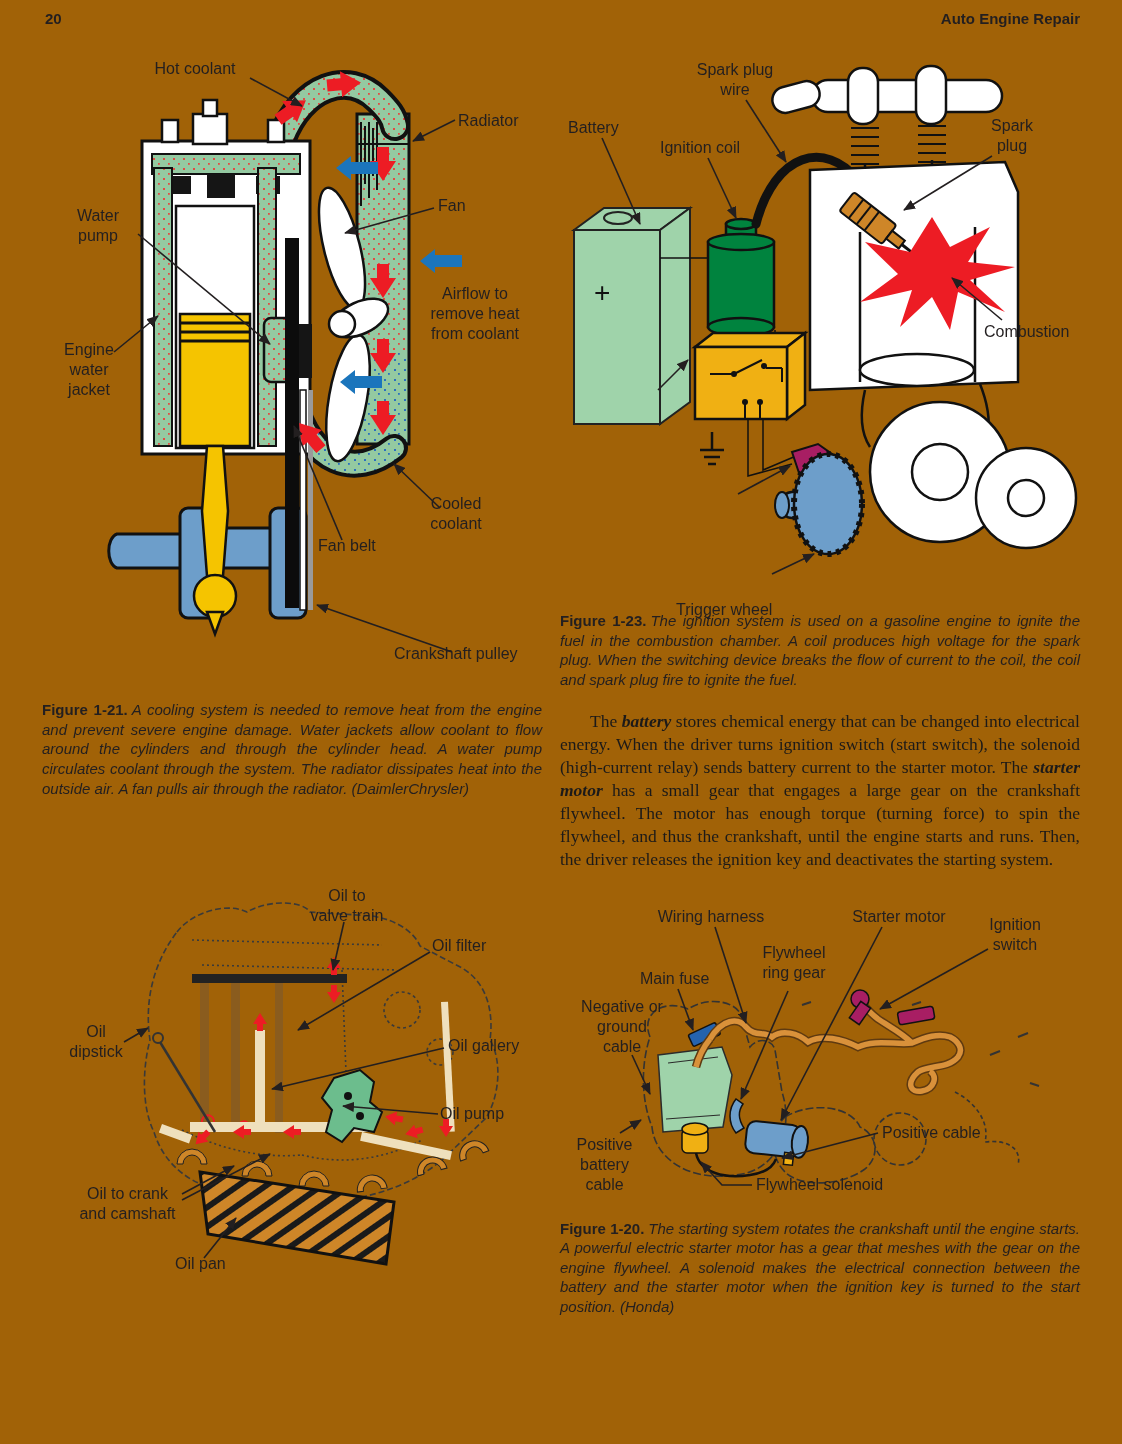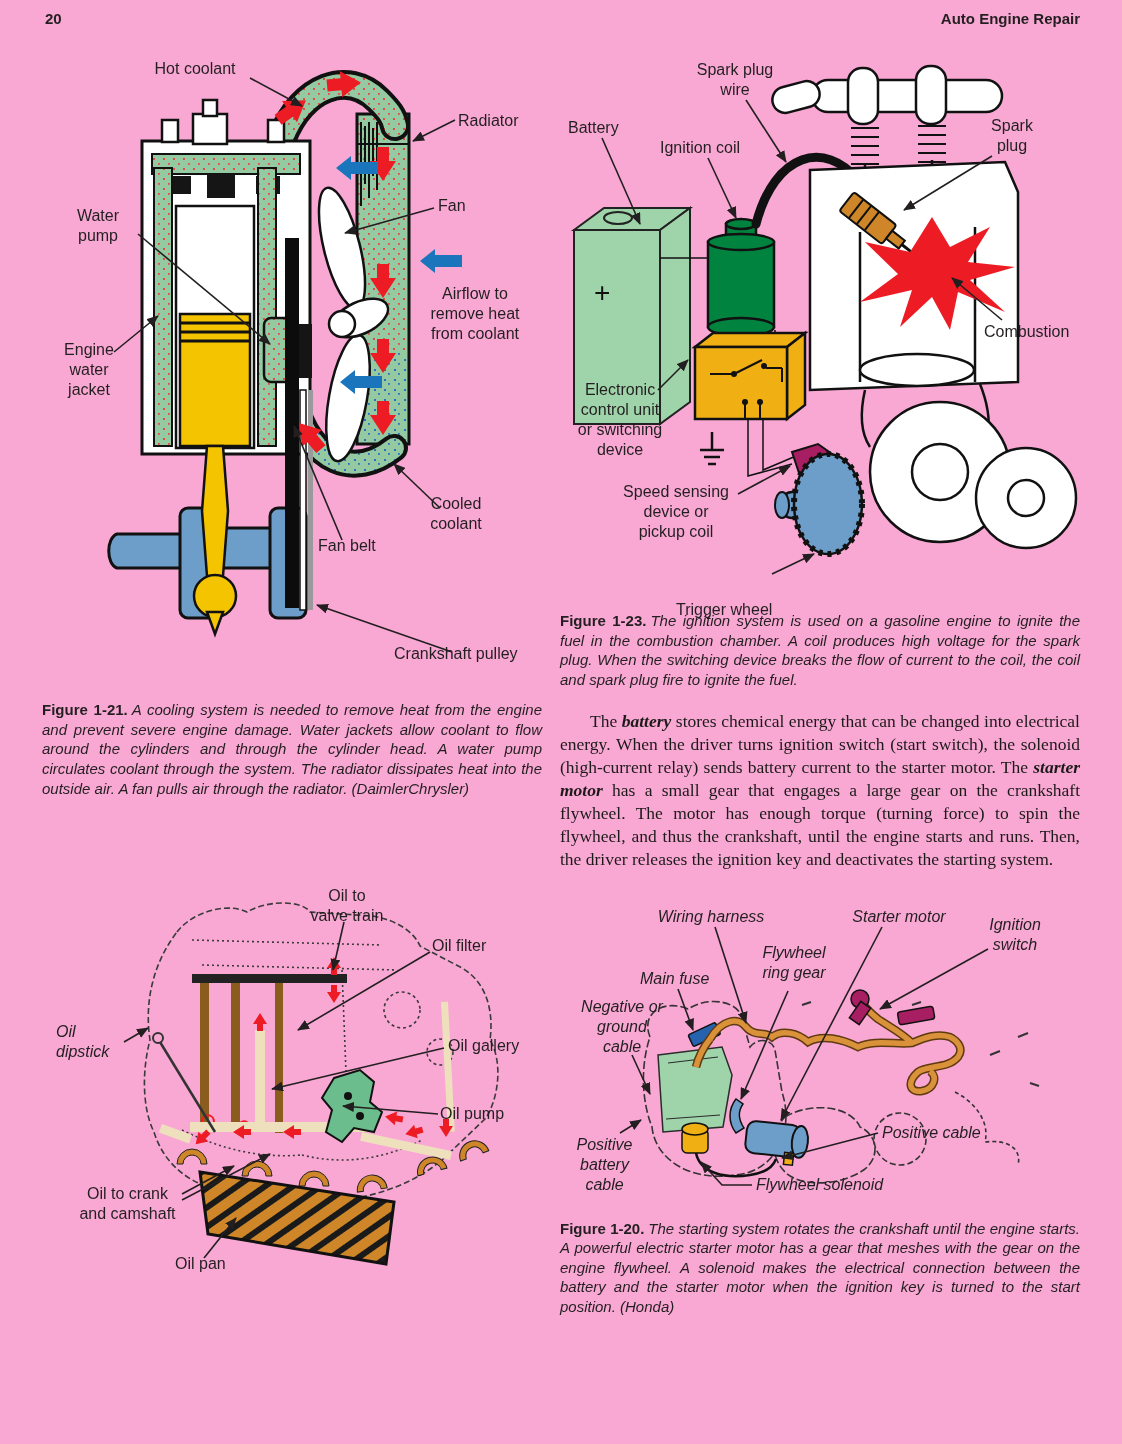--- a/index.html
+++ b/index.html
@@ -1,16 +1,16 @@
 <!DOCTYPE html>
 <html style="--coolant-green: #94c9a1; --hot-red: #ed1c24; --air-blue: #1b75bc; --piston-yellow: #f5c400; --crank-blue: #6d9eca; --battery-green: #9fd3aa; --coil-green: #00833e; --ecu-yellow: #f0b013; --harness-orange: #d9913a; --oil-brown: #ce8628; --cream: #efe0bd; --pump-green: #6cbd8d; --pickup-magenta: #a81e63; --fuse-blue: #2563ae; --ink: #231f20;"><head>
 <meta charset="utf-8">
 <style>
   html,body { margin:0; padding:0; background:#ffffff; }
-  .page { position:relative; width:1122px; height:1444px; background:#f9a8d4;
+  .page { position:relative; width:1122px; height:1444px; background:#a16207;
           font-family:"Liberation Sans", sans-serif; color:#231f20; overflow:hidden; }
   .hdr-num { position:absolute; left:45px; top:10px; font-size:15px; font-weight:bold; }
   .hdr-title { position:absolute; right:42px; top:10px; font-size:15px; font-weight:bold; }
   .col-left  { position:absolute; left:42px;  top:56px; width:500px; }
   .col-right { position:absolute; left:560px; top:52px; width:520px; }
   .fig { position:relative; }
   .fig svg { display:block; }
   .lbl { position:absolute; font-size:16px; line-height:1.26; color:#231f20;
          white-space:pre-line; }
   .caption { font-style:italic; font-size:15px; line-height:1.31; text-align:justify;
@@ -254,21 +254,21 @@
           <path d="M396,244 L301,236" marker-end="url(#ah22)"></path>
           <path d="M140,324 L192,296" marker-end="url(#ah22)"></path>
           <path d="M140,330 L228,284" marker-end="url(#ah22)"></path>
           <path d="M162,388 L194,348" marker-end="url(#ah22)"></path>
         </g>
       </svg>
 
       <div class="lbl" style="left:240px;top:16px;width:130px;text-align:center;">Oil to
 valve train</div>
       <div class="lbl" style="left:390px;top:66px;">Oil filter</div>
-      <div class="lbl" style="left:14px;top:152px;width:80px;font-style:italic;">Oil
+      <div class="lbl" style="left:14px;top:152px;width:80px;text-align:center;">Oil
 dipstick</div>
       <div class="lbl" style="left:406px;top:166px;">Oil gallery</div>
       <div class="lbl" style="left:398px;top:234px;">Oil pump</div>
       <div class="lbl" style="left:28px;top:314px;width:115px;text-align:center;">Oil to crank
 and camshaft</div>
       <div class="lbl" style="left:133px;top:384px;">Oil pan</div>
     </div>
 
   </div>
 
@@ -387,37 +387,30 @@
         </g>
       </svg>
 
       <div class="lbl" style="left:110px;top:8px;width:130px;text-align:center;">Spark plug
 wire</div>
       <div class="lbl" style="left:8px;top:66px;">Battery</div>
       <div class="lbl" style="left:100px;top:86px;">Ignition coil</div>
       <div class="lbl" style="left:406px;top:64px;width:92px;text-align:center;">Spark
 plug</div>
       <div class="lbl" style="left:424px;top:270px;">Combustion</div>
-      <div class="lbl" style="left:8px;top:328px;width:104px;text-align:center;">Electronic
-control unit
-or switching
-device</div>
-      <div class="lbl" style="left:52px;top:430px;width:128px;text-align:center;">Speed sensing
-device or
-pickup coil</div>
       <div class="lbl" style="left:116px;top:512px;margin-top:36px;">Trigger wheel</div>
     </div>
 
     <p class="caption mt14">
       <span class="cap-lead">Figure 1-23.</span><span>The ignition system is used on a gasoline engine to ignite the fuel in the combustion chamber. A coil produces high voltage for the spark plug. When the switching device breaks the flow of current to the coil, the coil and spark plug fire to ignite the fuel.</span>
     </p>
 
     <p class="bodytext mt20"><span>The </span><span class="bi">battery</span><span> stores chemical energy that can be changed into electrical energy. When the driver turns ignition switch (start switch), the solenoid (high-current relay) sends battery current to the starter motor. The </span><span class="bi">starter motor</span><span> has a small gear that engages a large gear on the crankshaft flywheel. The motor has enough torque (turning force) to spin the flywheel, and thus the crankshaft, until the engine starts and runs. Then, the driver releases the ignition key and deactivates the starting system.</span></p>
 
-    <div class="fig mt16" style="width:520px;height:320px;font-style:italic;">
+    <div class="fig mt16" style="width:520px;height:320px;">
       <svg width="520" height="320" viewBox="0 0 520 320">
         <defs>
           <marker id="ah24" markerWidth="12" markerHeight="10" refX="11" refY="5" orient="auto" markerUnits="userSpaceOnUse">
             <path d="M0,0 L12,5 L0,10 Z" fill="#231f20"></path>
           </marker>
         </defs>
 
         <g fill="none" stroke="#333" stroke-width="1.6">
           <path d="M90,150 C80,125 105,112 128,122 C150,108 180,115 182,132 L190,160 C198,150 212,152 215,163 L222,205 C235,245 215,285 175,288 C130,295 95,272 92,240 C82,215 80,180 90,150 Z" stroke-dasharray="8 3"></path>
           <path d="M225,230 C250,215 290,218 300,240 C318,248 320,270 305,282 C280,300 240,300 225,285 C210,270 210,245 225,230 Z" stroke-dasharray="8 3"></path>

